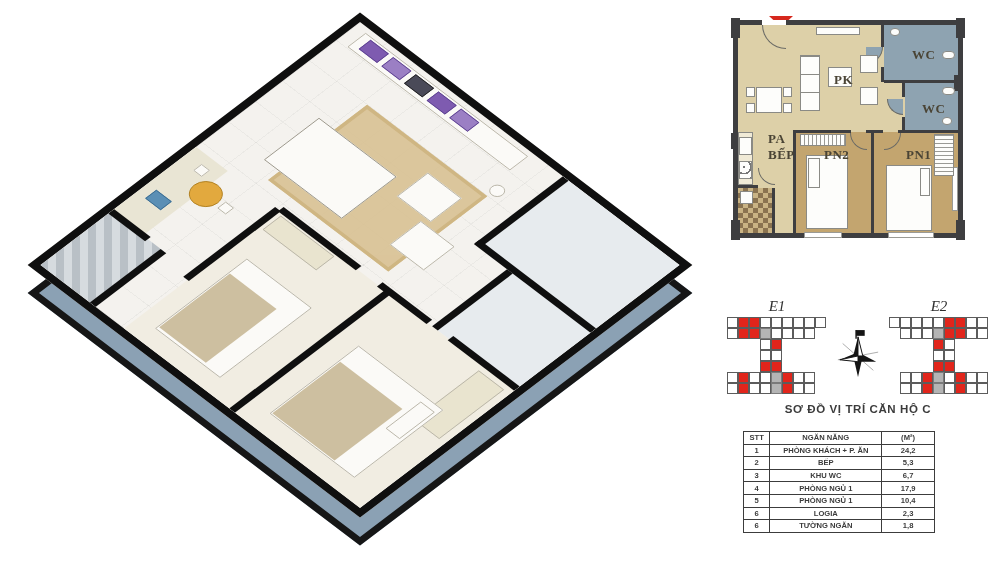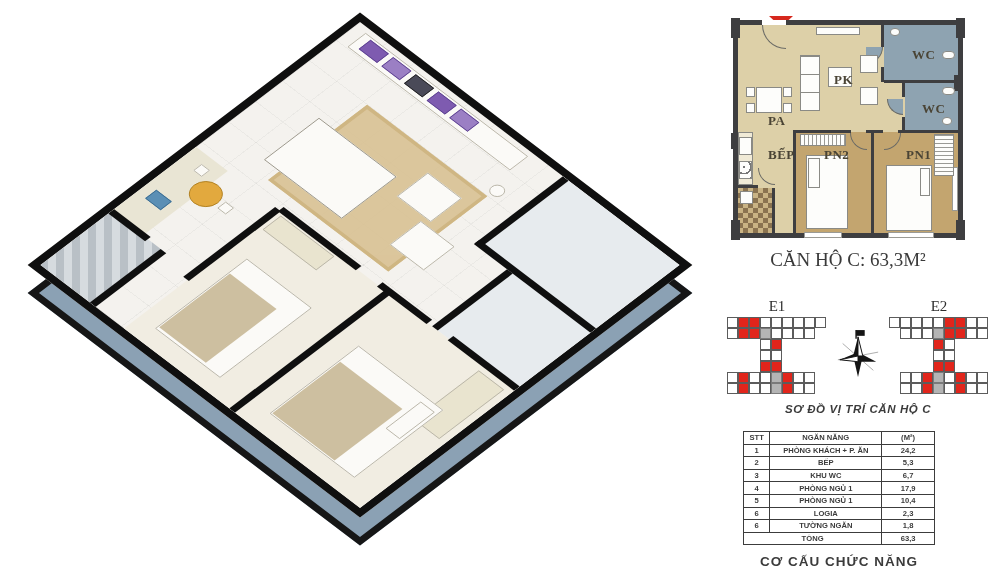--- a/index.html
+++ b/index.html
@@ -54,28 +54,28 @@
     border-left:12px solid transparent; border-right:12px solid transparent;
     border-top:11px solid #d6281e; }
   .plan-title { width:230px; text-align:center; margin-top:11px; font-family:"Liberation Serif", serif;
     font-size:19px; color:#3a3a3a; }
 
   
   .pos-wrap { position:absolute; left:6px; top:298px; width:258px; }
   .blocks-row { display:flex; align-items:flex-start; justify-content:center; gap:8px; }
   .block { width:100px; }
   .block-label { text-align:center; font-family:"Liberation Serif", serif; font-size:15px;
-    color:#2f2f2f; margin-bottom:2px; }
+    color:#2f2f2f; margin-bottom:2px;font-style:italic; }
   .block-grid { position:relative; width:100px; height:78px; }
   .cell { position:absolute; width:11px; height:11px; border:1px solid #5c5c5c; background:#fff; }
   .cell.red { background:#e1251b; }
   .cell.gray { background:#b4b4b4; border-color:#7a7a7a; }
   .compass { margin-top:30px; }
   .pos-caption { text-align:center; margin-top:8px; font-size:11.5px; font-weight:bold;
-    letter-spacing:.6px; color:#3b3b3b;font-style:italic; }
+    letter-spacing:.6px; color:#3b3b3b; }
 
   
   .table-wrap { position:absolute; left:20px; top:431px; width:215px; }
   table.area { border-collapse:collapse; width:192px; }
   table.area td, table.area th { border:1px solid #3c3c3c; font-size:7.6px; font-weight:bold;
     color:#3b3b3b; text-align:center; height:12.6px; padding:0 2px; }
   table.area { border:1.5px solid #2e2e2e; }
   .col-stt { width:26px; } .col-fn { width:110px; } .col-m2 { width:52px; }
   .table-caption { width:192px; text-align:center; margin-top:9px; font-size:13.5px; font-weight:bold;
     letter-spacing:1px; color:#3b3b3b; }
@@ -201,28 +201,27 @@
         <div class="pfurn" style="left:204px;top:92px;width:10px;height:8px;border-radius:50%;"></div>
 
         <div class="pfurn hatch-v" style="left:62px;top:109px;width:46px;height:12px;"></div>
         <div class="pfurn hatch-h" style="left:196px;top:109px;width:20px;height:42px;"></div>
         <div class="pfurn" style="left:68px;top:130px;width:42px;height:74px;"></div>
         <div class="pfurn" style="left:70px;top:133px;width:12px;height:30px;"></div>
         <div class="pfurn" style="left:148px;top:140px;width:46px;height:66px;"></div>
         <div class="pfurn" style="left:182px;top:143px;width:10px;height:28px;"></div>
 
         <span class="room-label" style="left:96px;top:47px;">PK</span>
-        <span class="room-label" style="left:30px;top:88px;">PA</span>
+        <span class="room-label" style="left:30px;top:106px;">PA</span>
         <span class="room-label" style="left:30px;top:122px;">BẾP</span>
         <span class="room-label" style="left:86px;top:122px;">PN2</span>
         <span class="room-label" style="left:168px;top:122px;">PN1</span>
         <span class="room-label" style="left:174px;top:22px;">WC</span>
         <span class="room-label" style="left:184px;top:76px;">WC</span>
       </div>
-      <div class="plan-title">CĂN HỘ C: 63,3M²</div>
     </div>
 
     <div class="pos-wrap">
       <div class="blocks-row">
         <div class="block">
           <div class="block-label">E1</div>
           <div class="block-grid">
               <div class="cell white" style="left: 0px; top: 0px;"></div>
               <div class="cell red" style="left: 11px; top: 0px;"></div>
               <div class="cell red" style="left: 22px; top: 0px;"></div>
@@ -362,23 +361,18 @@
             <tr>
               <td>6</td>
               <td>LOGIA</td>
               <td>2,3</td>
             </tr>
             <tr>
               <td>6</td>
               <td>TƯỜNG NGĂN</td>
               <td>1,8</td>
             </tr>
-            <tr>
-              <td colspan="2">TỔNG</td>
-              <td>63,3</td>
-            </tr>
           </tbody>
       </table>
-      <div class="table-caption">CƠ CẤU CHỨC NĂNG</div>
     </div>
 
   </div>
 </div>
 
 </body></html>

